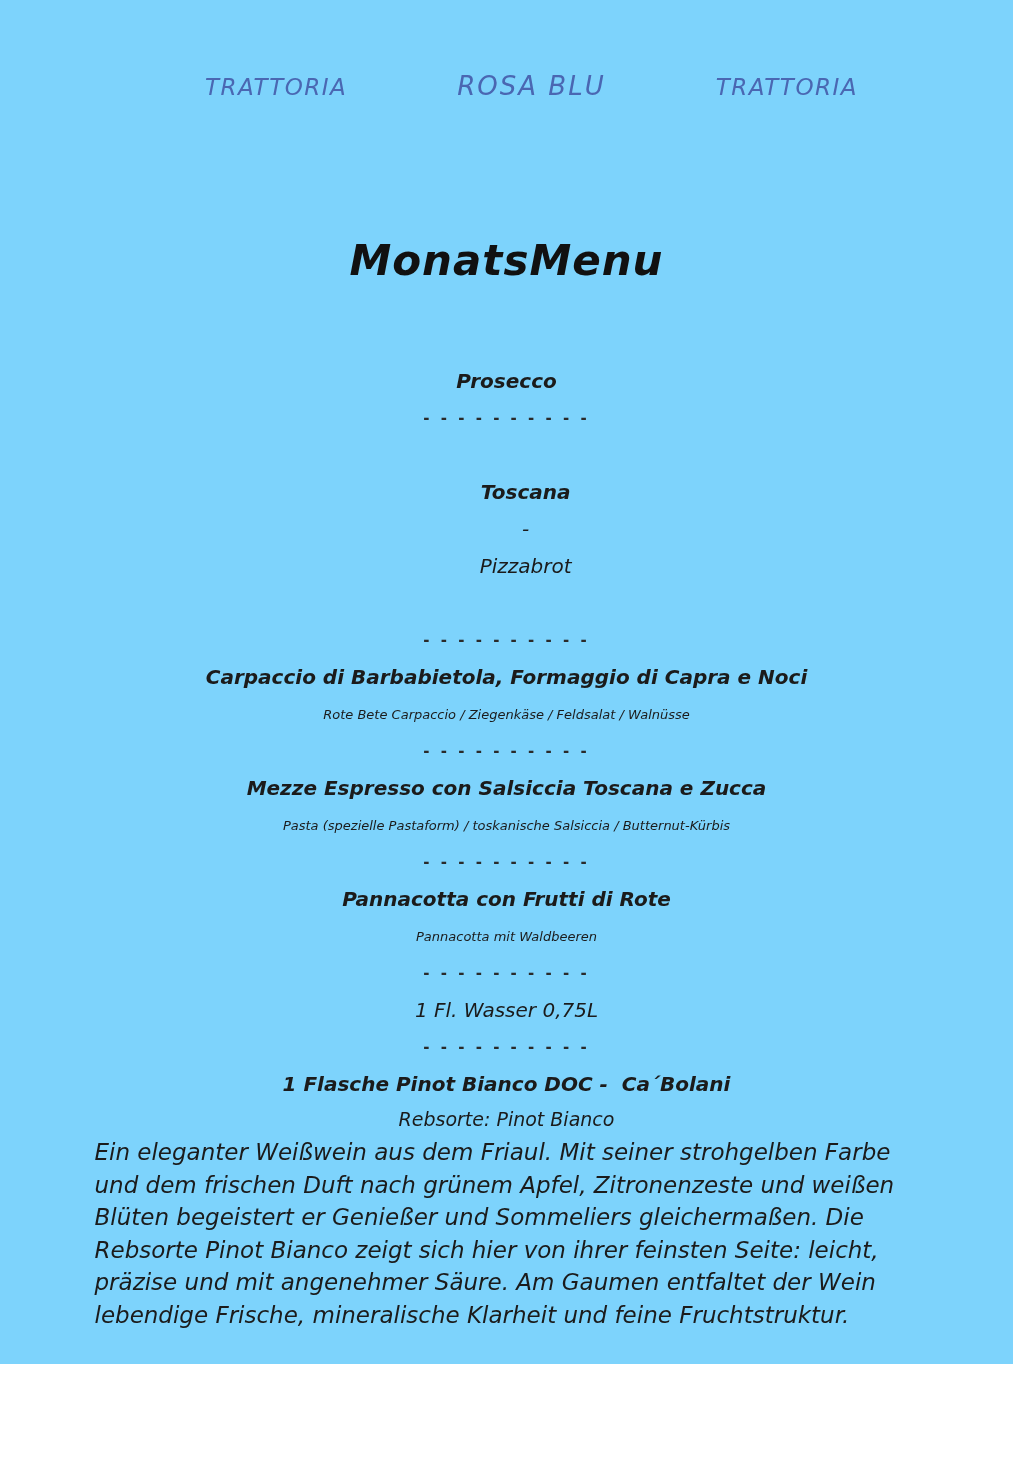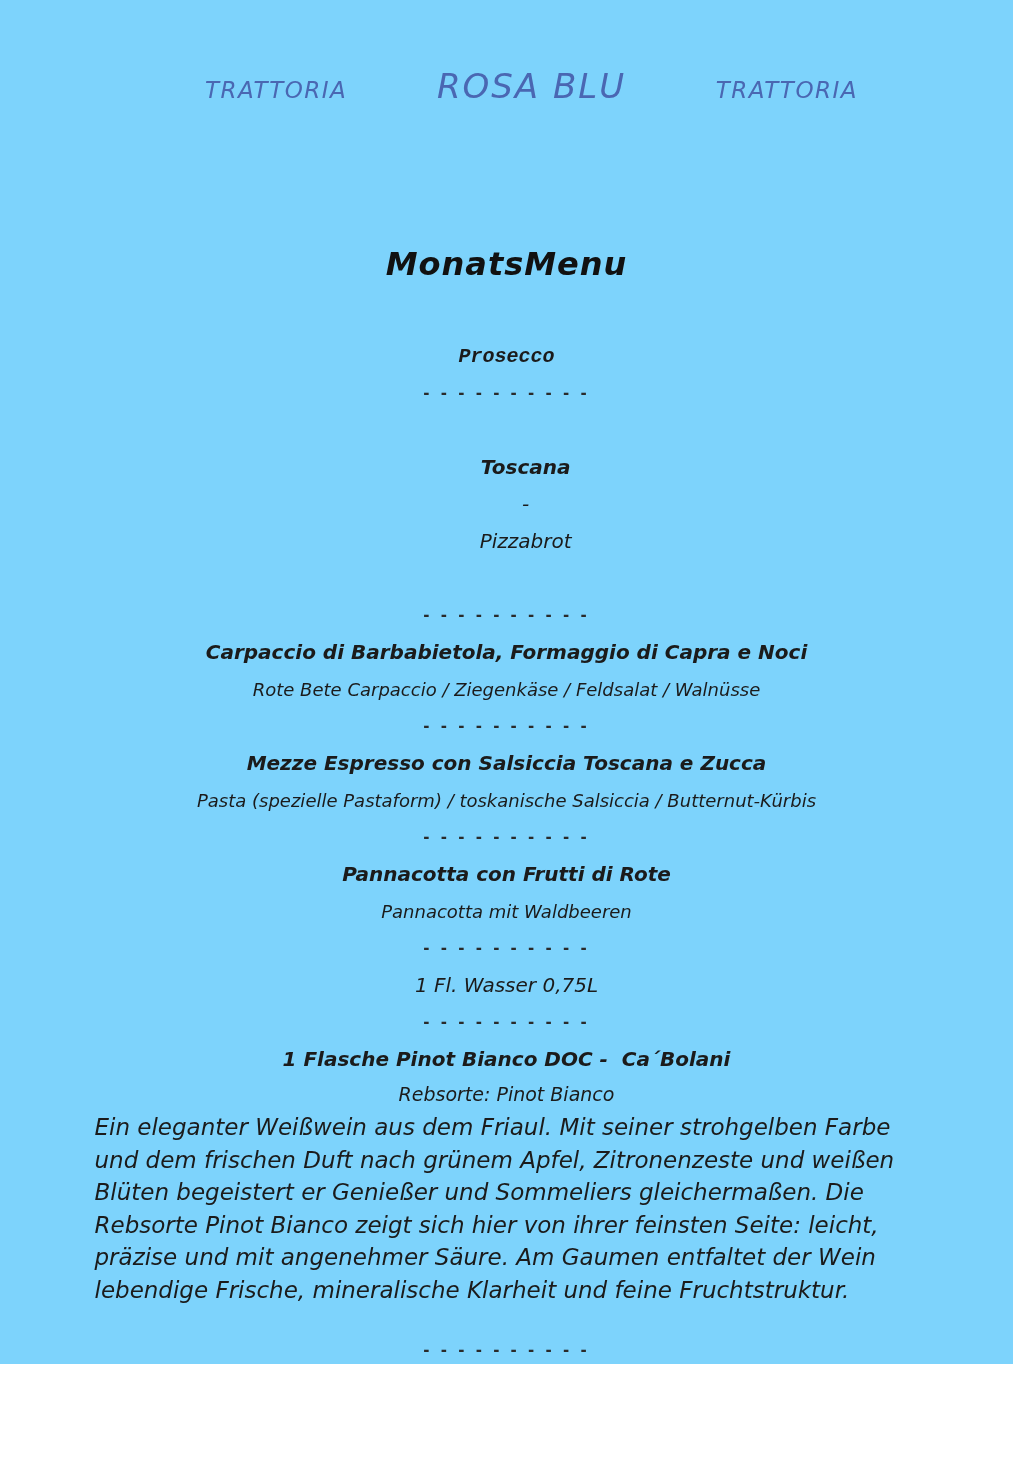--- a/index.html
+++ b/index.html
@@ -27,52 +27,51 @@
     justify-content: space-between;
     align-items: baseline;
     line-height: 40px;
     color: #4a67b2;
   }
   .header .side-label {
     font-size: 23px;
     letter-spacing: 1.5px;
   }
   .header .brand {
-    font-size: 34px;
+    font-size: 26px;
     letter-spacing: 2px;
   }
   
   .title {
     margin-top: 128px;
     text-align: center;
-    font-size: 32px;
+    font-size: 42px;
     line-height: 52px;
     font-weight: 700;
     letter-spacing: 1px;
     color: #111111;
   }
   
   .menu {
     text-align: center;
     color: #1b1b1b;
   }
   .menu .first {
-    margin-top: 48px;
-    font-family: Liberation Mono, monospace;
+    margin-top: 76px;
   }
   .line {
     line-height: 37px;
     font-size: 20px;
     white-space: pre-wrap;
   }
   .line.bold {
     font-weight: 700;
   }
   .line.sub {
-    font-size: 18px;
+    font-size: 13px;
   }
   .divider {
     line-height: 37px;
     font-size: 15px;
     font-weight: 700;
     letter-spacing: 3px;
     color: #2a2a2a;
     font-style: normal;
   }
   .divider.gap-before {

